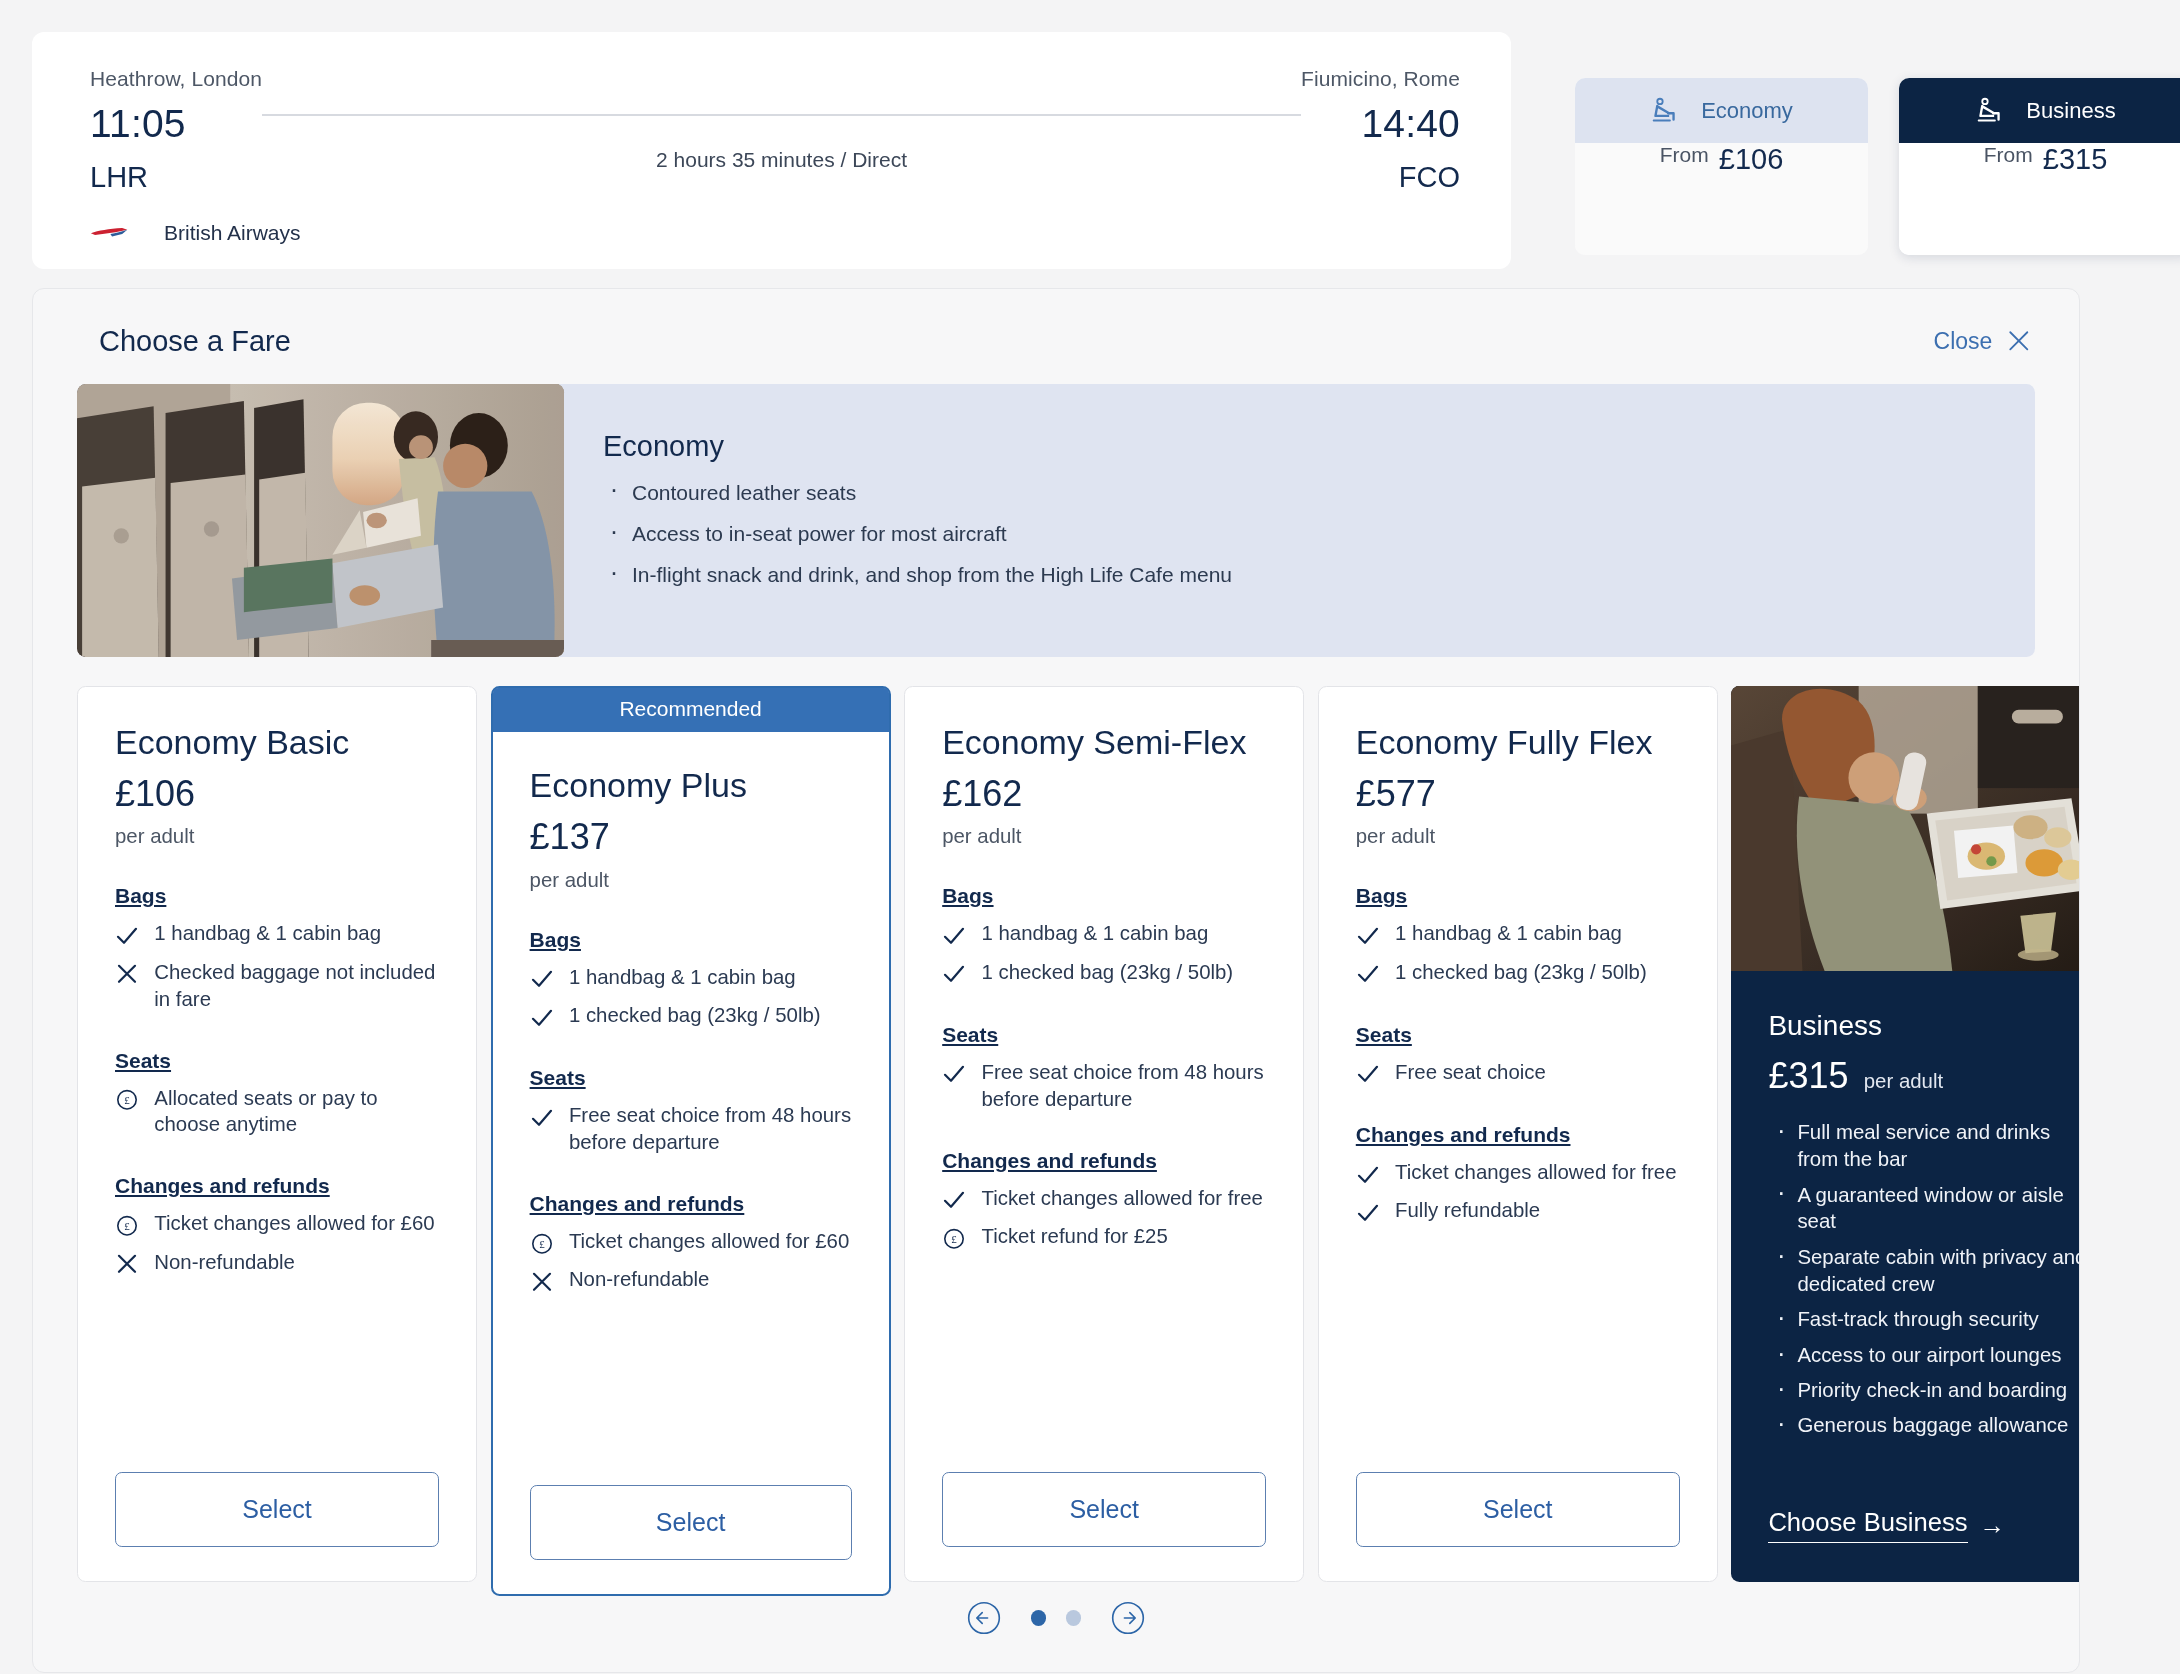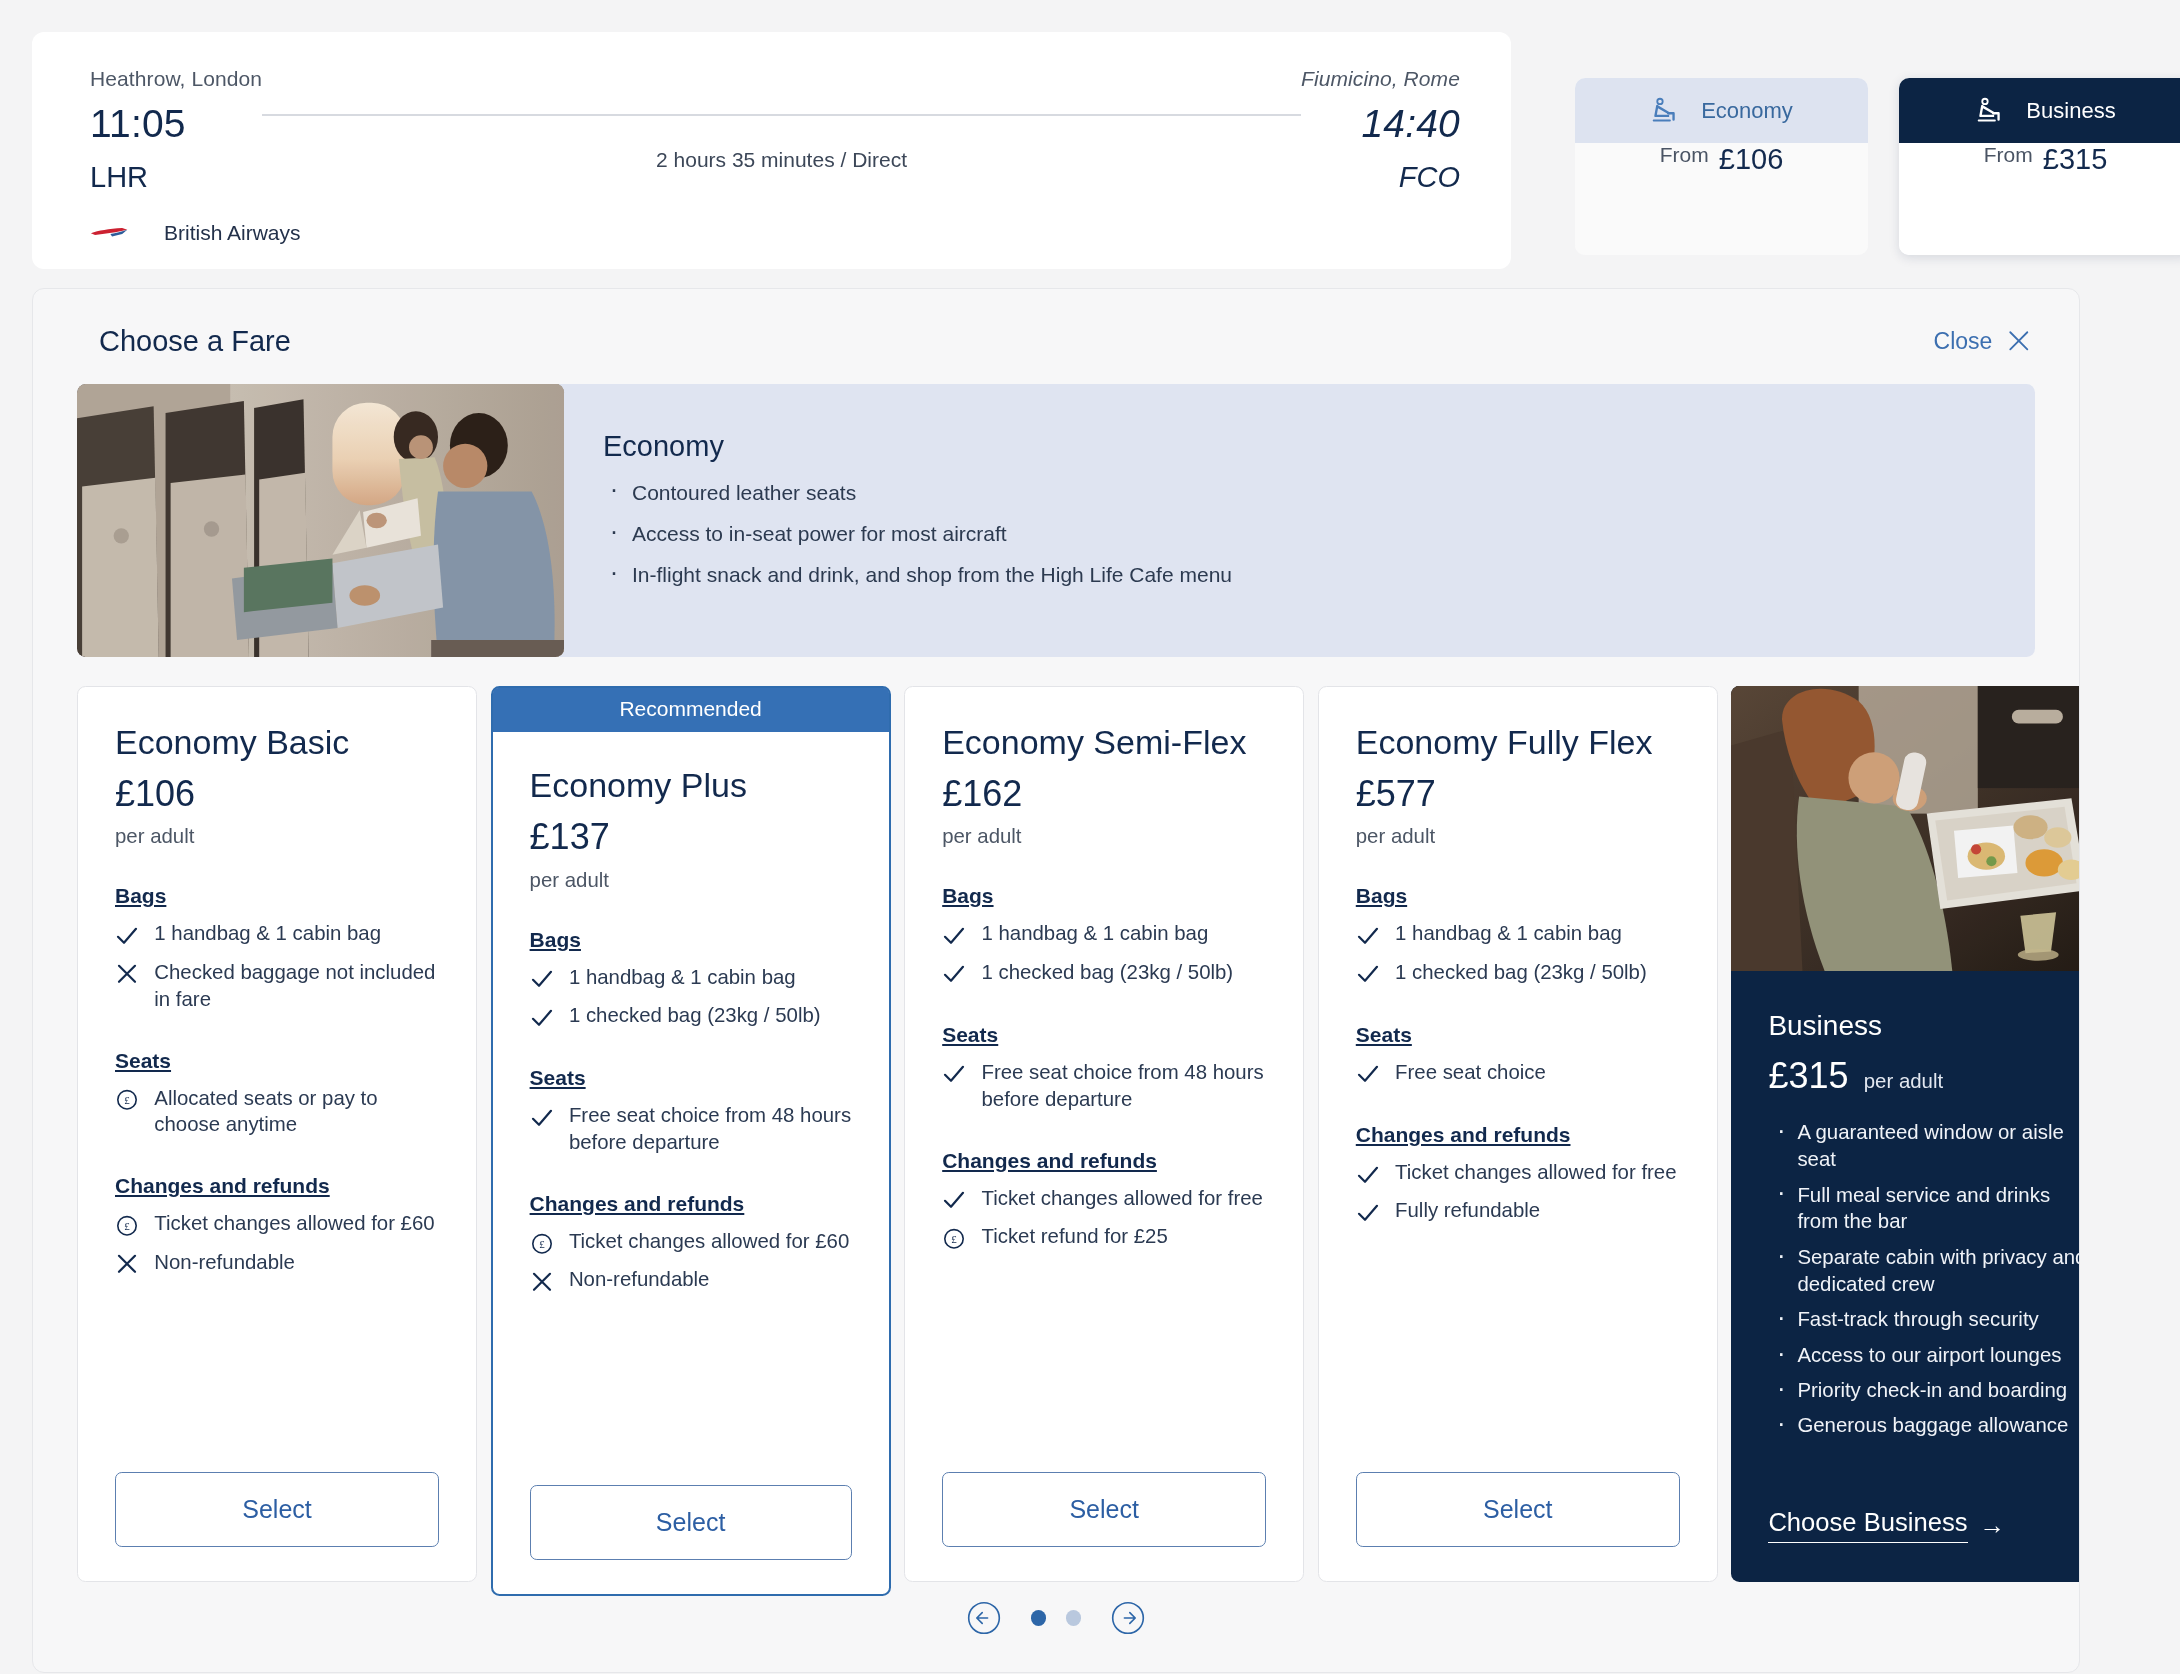--- a/index.html
+++ b/index.html
@@ -29,21 +29,21 @@
     height: 237px;
     padding: 34px 51px 0 58px;
   }
 
   .route-row {
     display: flex;
     align-items: flex-start;
     justify-content: space-between;
   }
   .route-col { display: flex; flex-direction: column; }
-  .route-col.right { align-items: flex-end; font-style: italic; }
+  .route-col.right { align-items: flex-end; }
 
   .airport-name {
     font-size: 21px;
     color: #4d5766;
     letter-spacing: 0.1px;
     line-height: 1.2;
   }
   .time {
     font-size: 39px;
     color: #12294d;
@@ -739,22 +739,22 @@
             <rect x="0" y="0" width="470" height="335" fill="#000" opacity="0.05"></rect>
           </svg>
         </div>
         <div class="biz-body">
           <div class="biz-title">Business</div>
           <div class="biz-price-row">
             <span class="biz-price">£315</span>
             <span class="biz-per">per adult</span>
           </div>
           <ul class="biz-list">
+            <li class="wrap">Full meal service and drinks from the bar</li>
             <li class="wrap">A guaranteed window or aisle seat</li>
-            <li class="wrap">Full meal service and drinks from the bar</li>
             <li class="wrap">Separate cabin with privacy and dedicated crew</li>
             <li>Fast-track through security</li>
             <li>Access to our airport lounges</li>
             <li>Priority check-in and boarding</li>
             <li>Generous baggage allowance</li>
           </ul>
           <div class="biz-cta">
             <span class="biz-cta-label">Choose Business</span>
             <span class="biz-arrow">→</span>
           </div>

